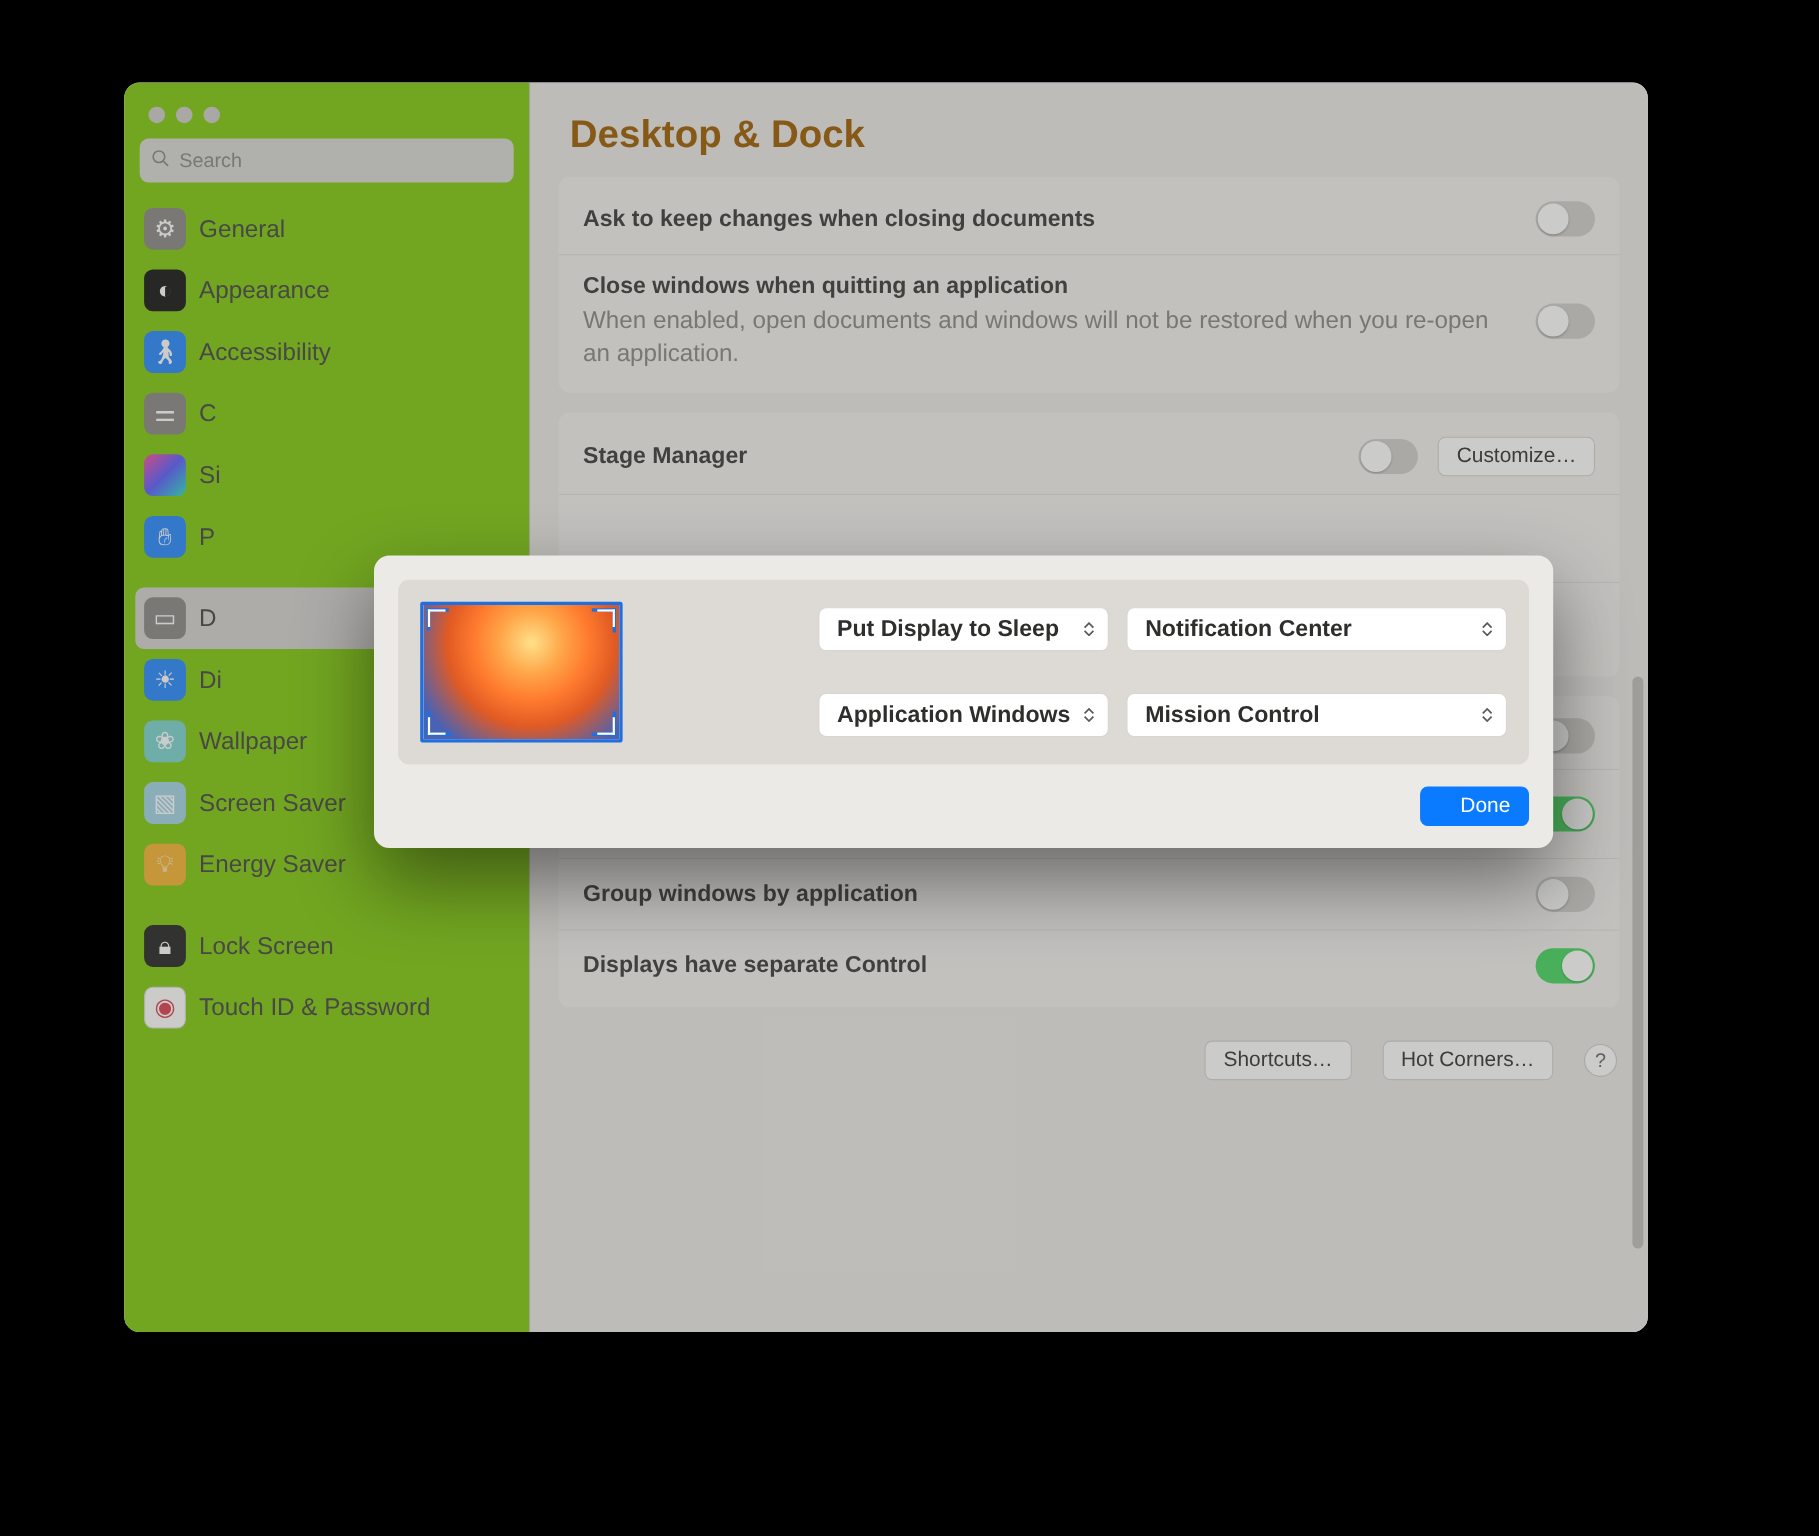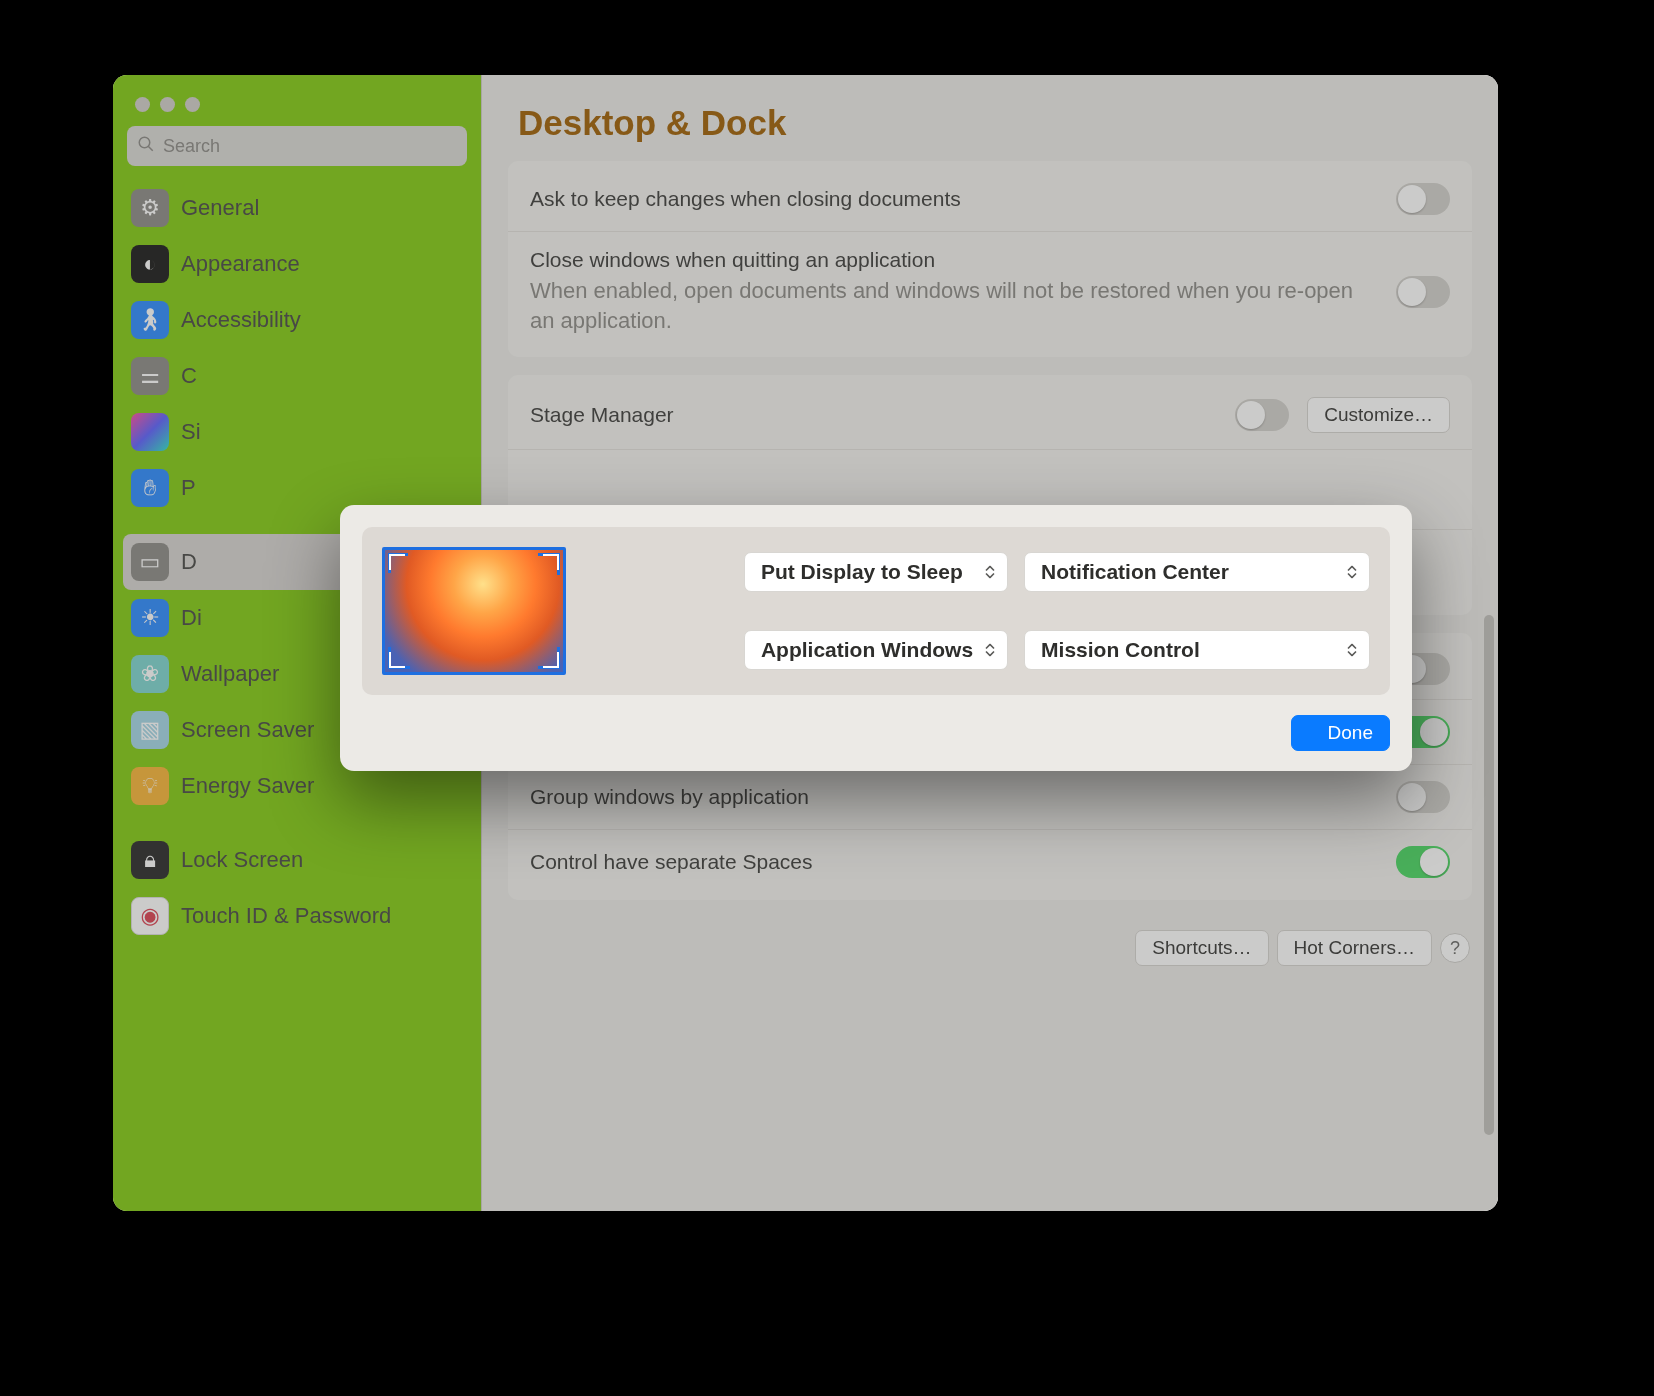--- a/index.html
+++ b/index.html
@@ -101,39 +101,39 @@
   margin: 0 26px 18px 26px;
   padding: 6px 0;
 }
 .row {
   display: flex; align-items: center;
   padding: 16px 22px; gap: 18px;
   border-top: 1px solid #e2e0dc;
 }
 .panel .row:first-child { border-top: none; }
 .row-text { flex: 1; }
-.row-title { font-size: 21px; color: #3f3f3d; }
+.row-title { font-size: 21px; color: #3f3f3d; font-weight: bold; }
 .row-sub { font-size: 22px; color: #8d8b87; margin-top: 4px; line-height: 1.35; }
 .toggle {
   width: 54px; height: 32px; background: #d2d0cc; border-radius: 16px;
   position: relative; flex: 0 0 54px;
 }
 .toggle::after {
   content:""; position:absolute; width:28px; height:28px; border-radius:50%;
   background:#fff; top:2px; left:2px; box-shadow:0 1px 2px rgba(0,0,0,.25);
 }
 .toggle.on { background:#4cd964; }
 .toggle.on::after { left:24px; }
 .btn {
   background:#fff; border:1px solid #d6d4d0; border-radius:7px;
   padding:6px 16px; font-size:19px; color:#3a3a38;
 }
 .btn.primary { background:#0a7bff; color:#fff; border-color:#0a7bff;padding-left:36px; }
 .footer-row {
-  display:flex; justify-content:flex-end; gap:8px;
+  display:flex; justify-content:flex-end; gap:28px;
   padding: 12px 28px 20px 28px; align-items:center;
 }
 .help {
   width:30px; height:30px; border-radius:50%;
   border:1px solid #d0cecb; background:#fff;
   display:inline-flex; align-items:center; justify-content:center;
   font-size:18px; color:#6a6a68;
 }
 .dimmer {
   position:absolute; inset:0; background:rgba(70,68,64,.28);
@@ -328,21 +328,21 @@
         <div class="toggle on"></div>
       </div>
       <div class="row">
         <div class="row-text">
             <div class="row-title">Group windows by application</div>
           </div>
         <div class="toggle"></div>
       </div>
       <div class="row">
         <div class="row-text">
-            <div class="row-title">Control have separate Spaces</div>
+            <div class="row-title">Displays have separate Control</div>
           </div>
         <div class="toggle on"></div>
       </div>
     </div>
 
     <div class="footer-row">
       <button class="btn">Shortcuts…</button>
       <button class="btn">Hot Corners…</button>
       <span class="help">?</span>
     </div>

